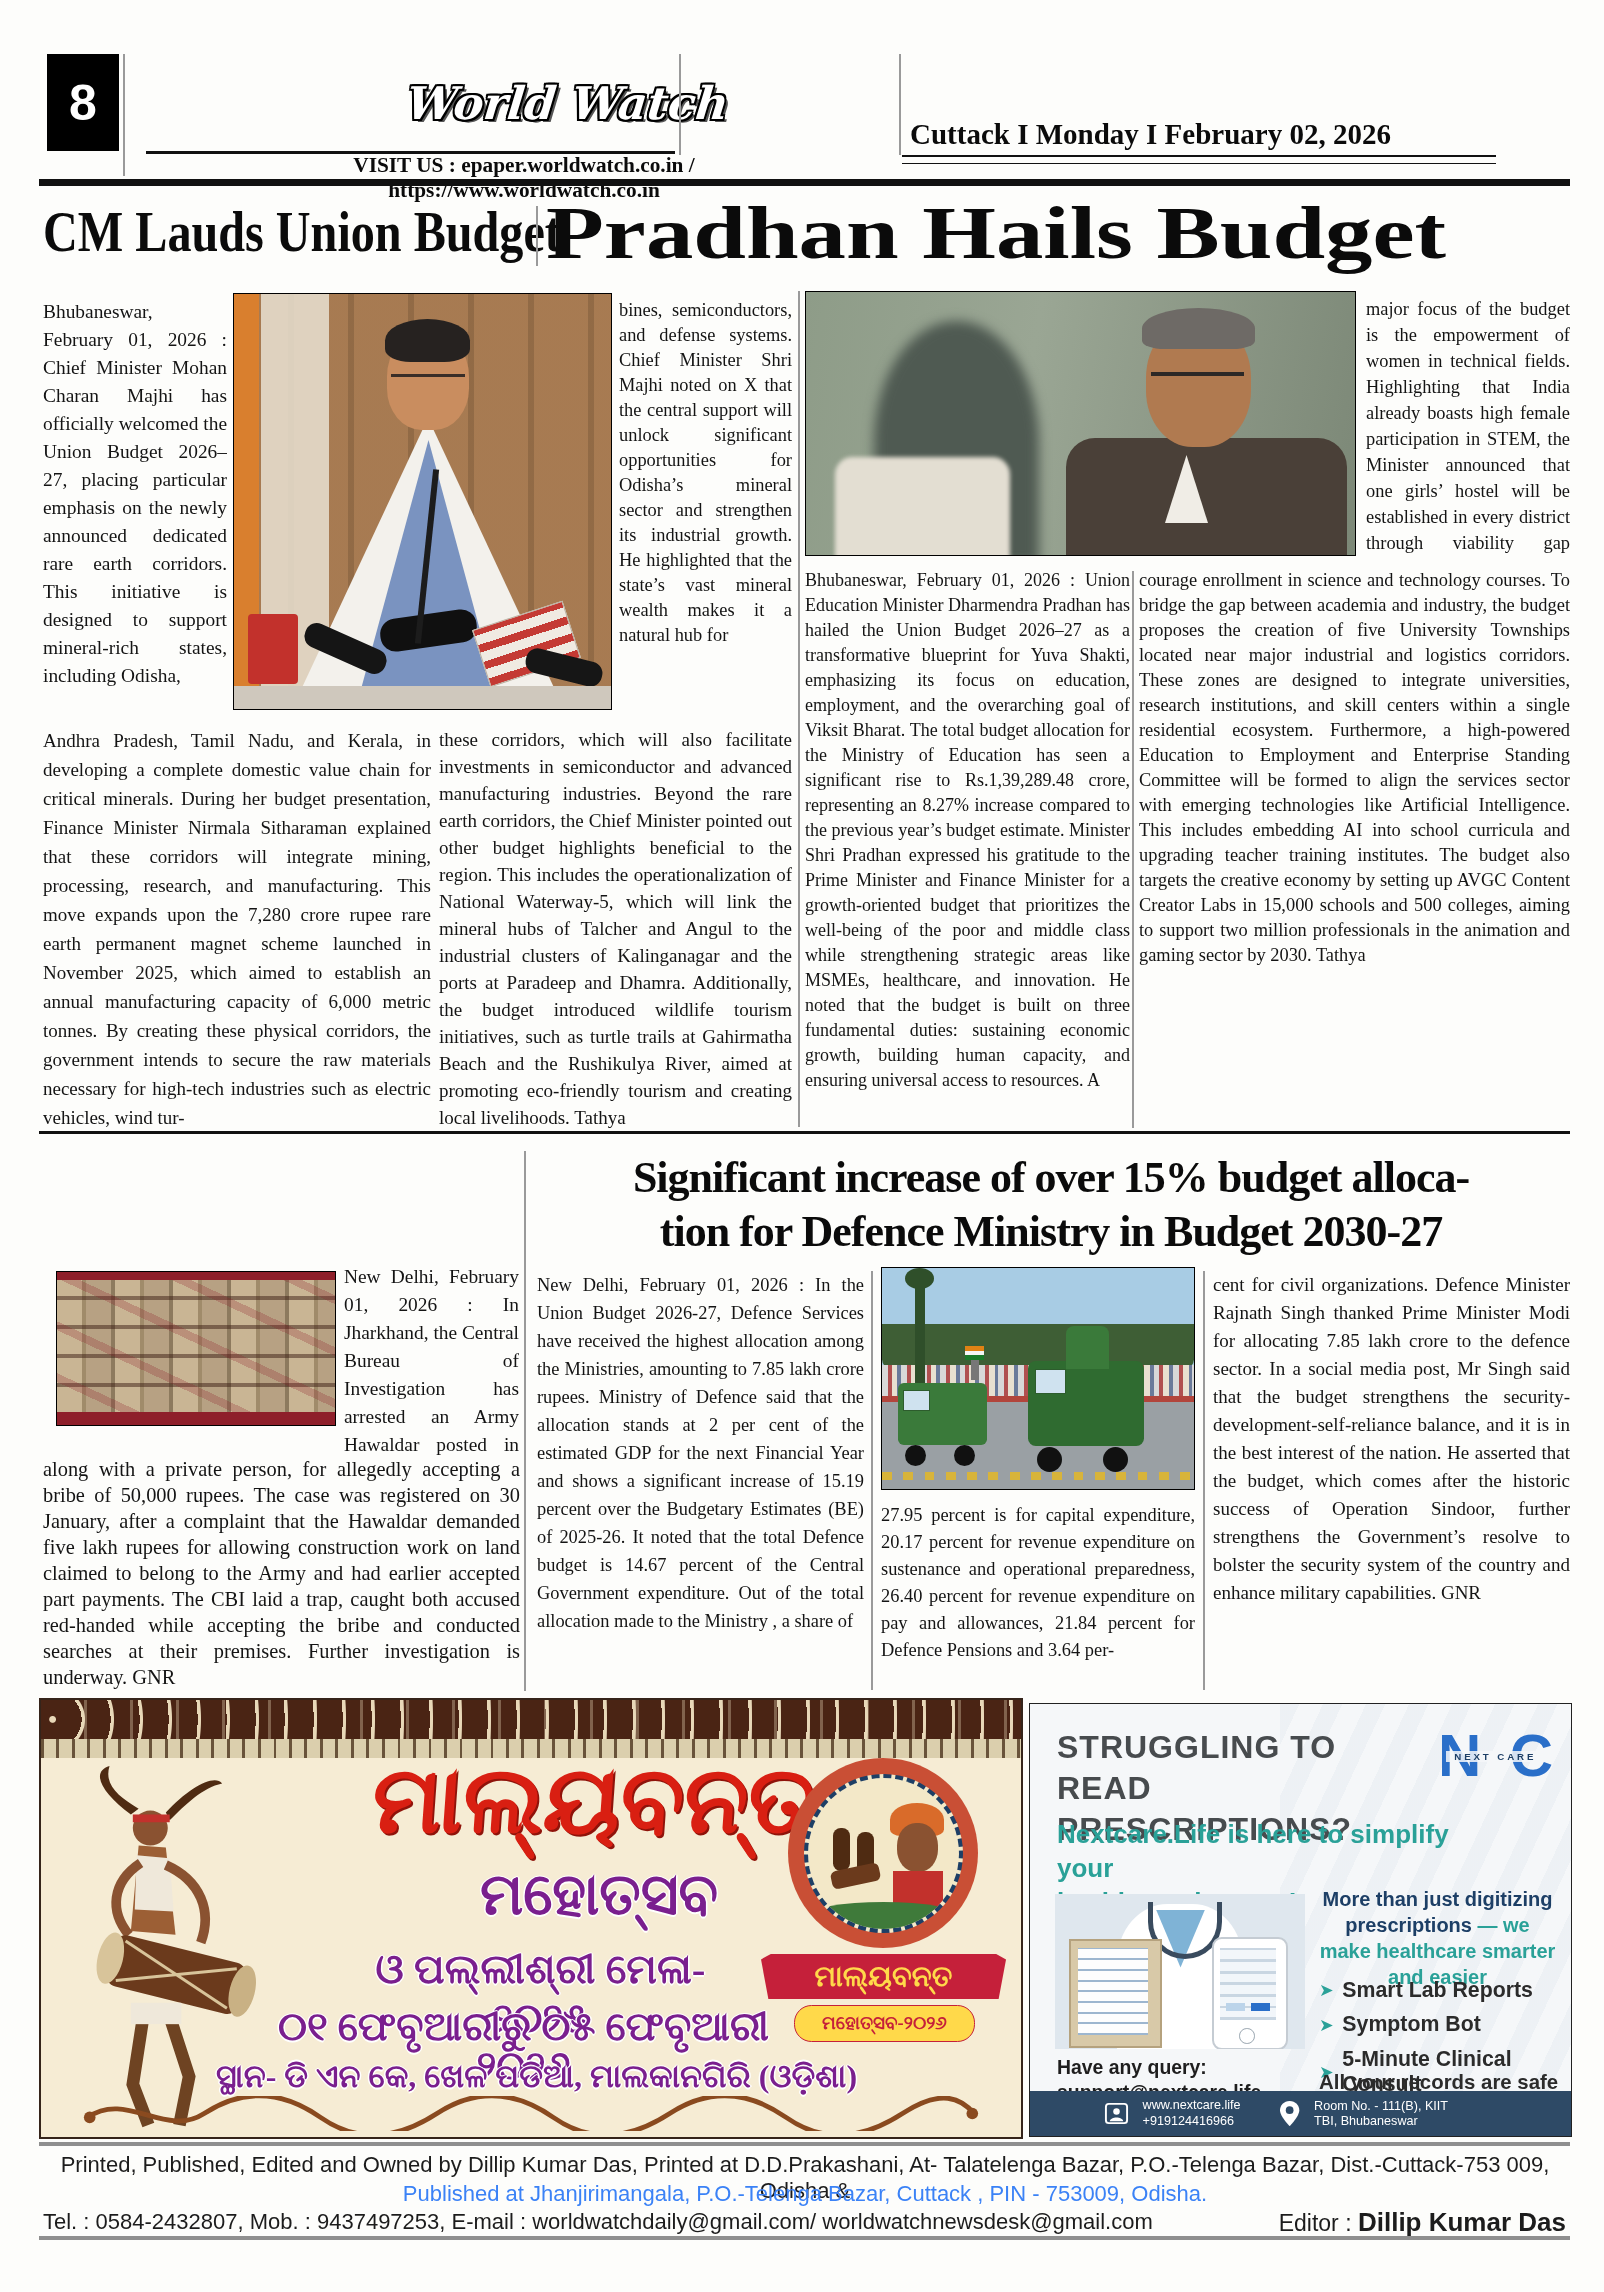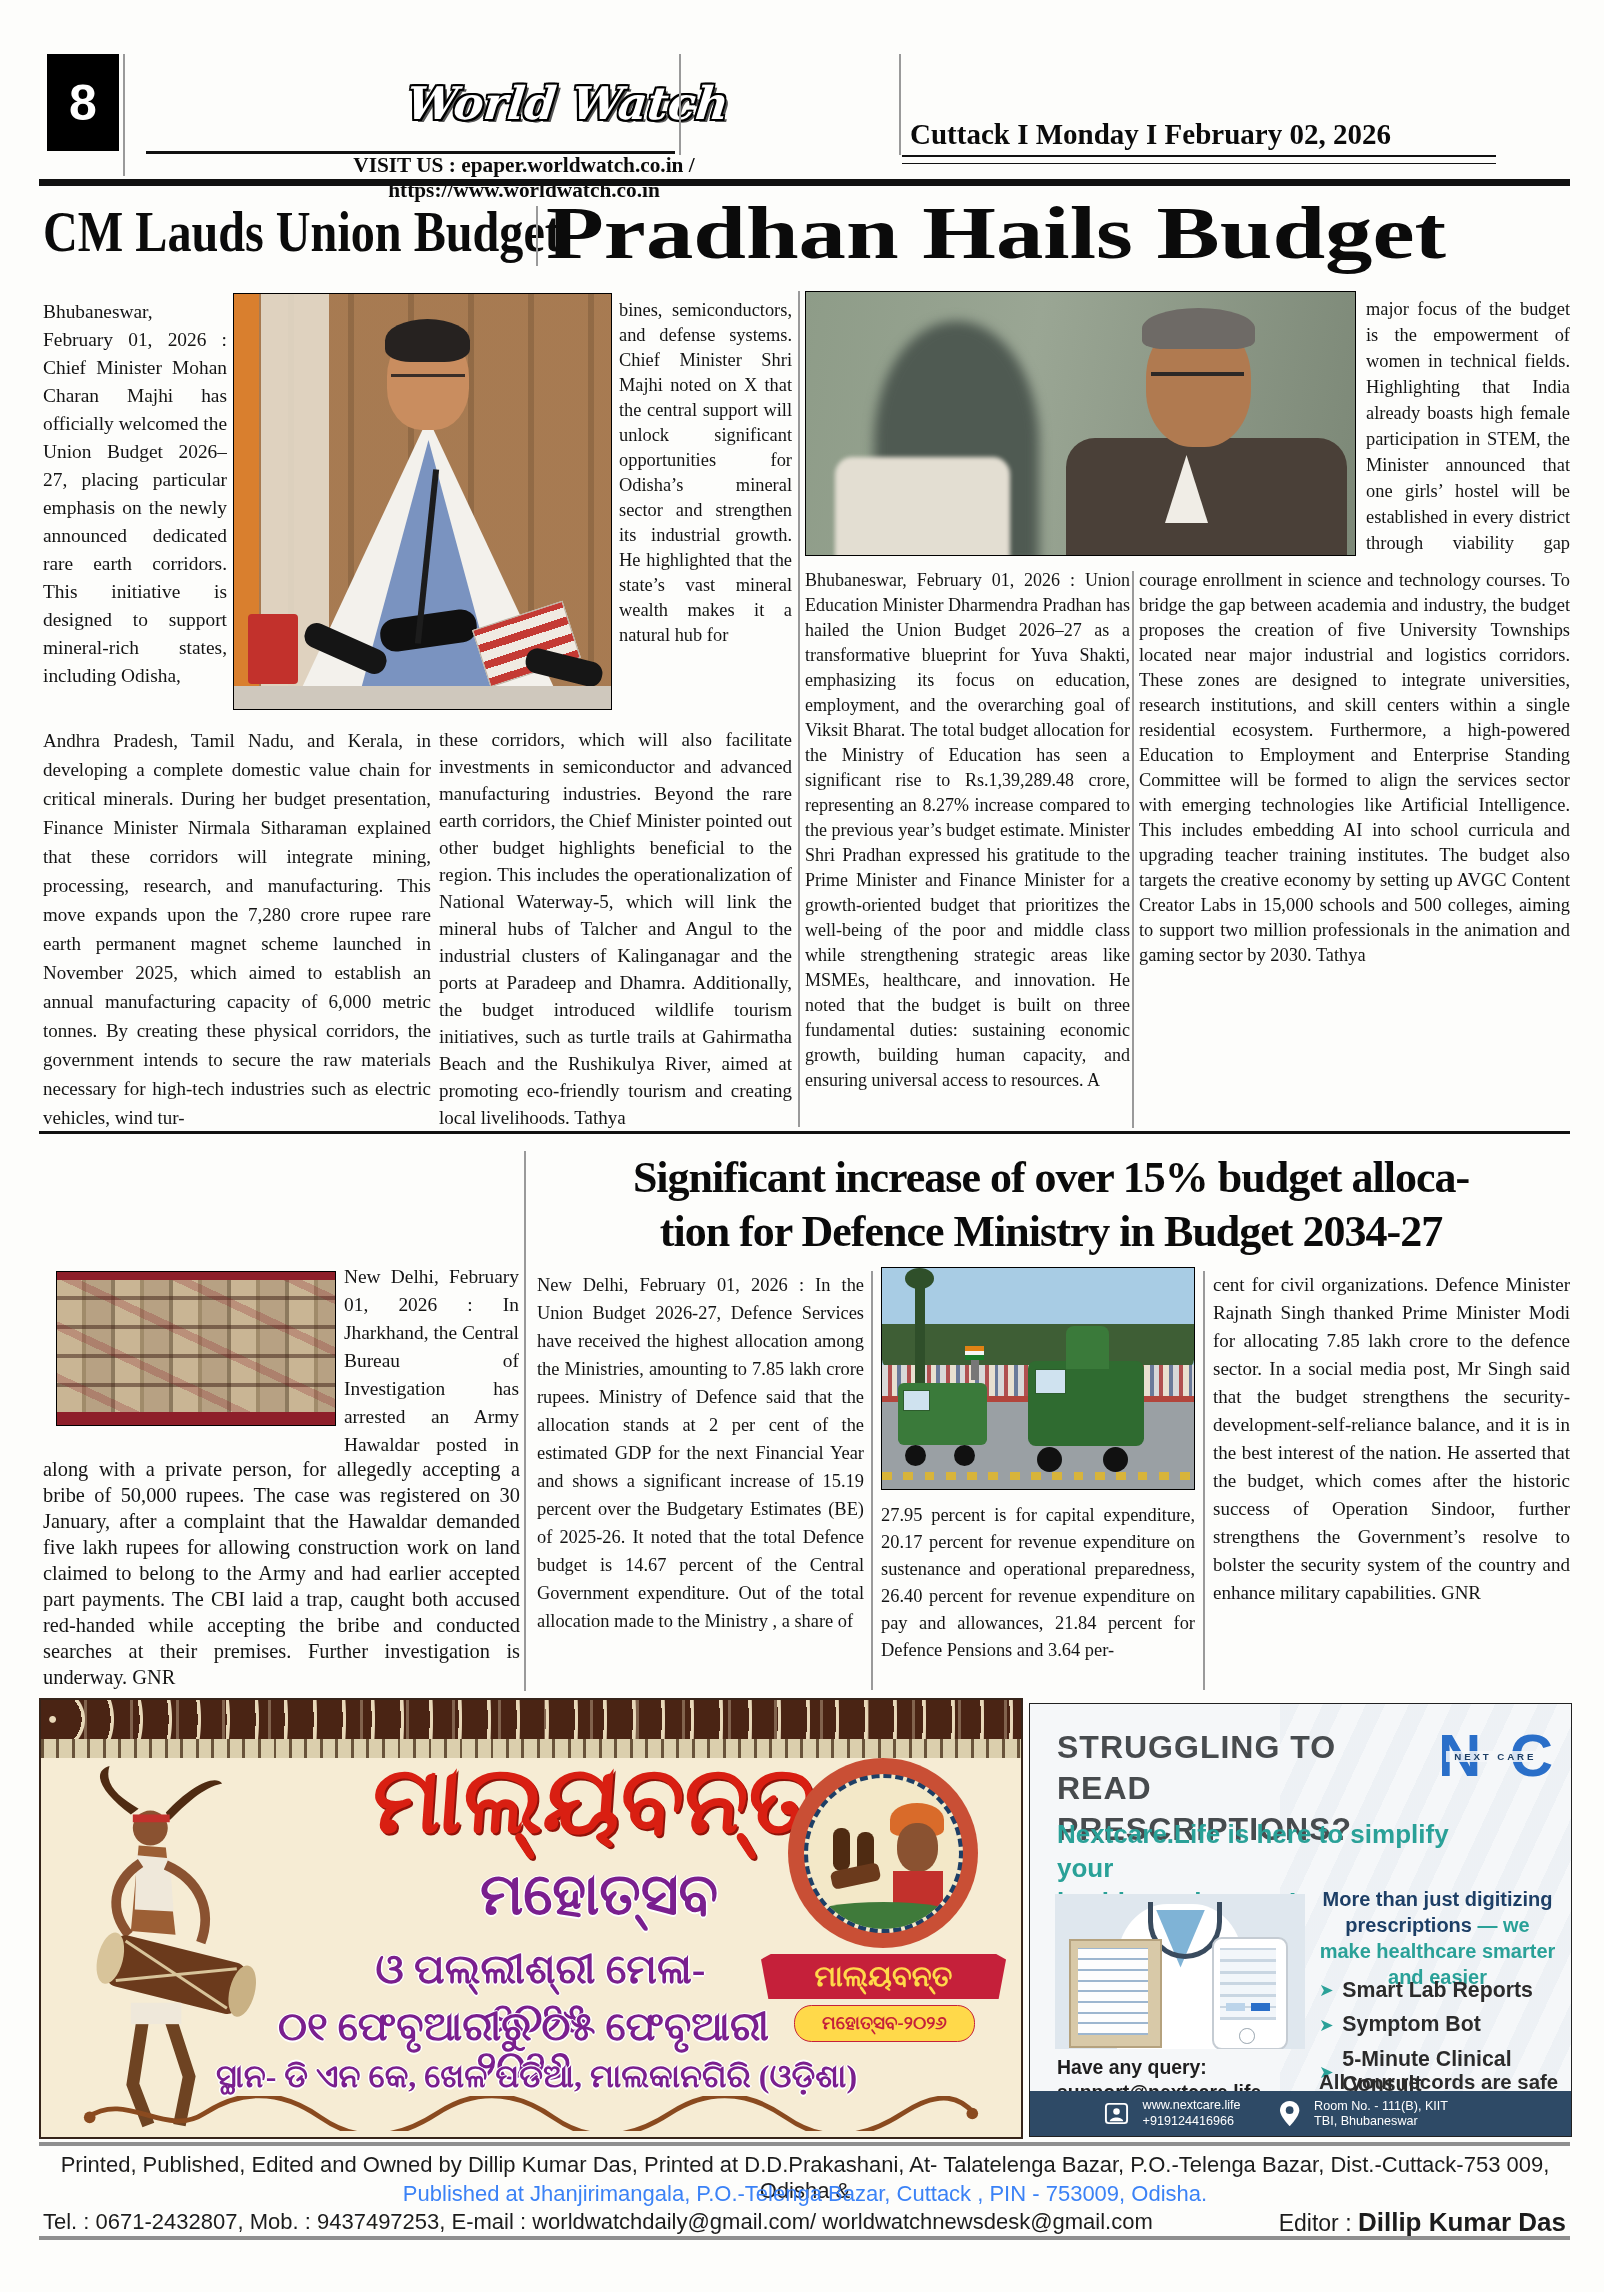--- a/index.html
+++ b/index.html
@@ -100,21 +100,21 @@
     <div class="abs" style="left:0;top:7.8px;width:100%;height:132px;
       background:repeating-linear-gradient(0deg,transparent 0 25px,rgba(60,30,20,.5) 25px 29px);"></div>
     <div class="abs" style="left:0;top:0;width:100%;height:100%;
       background:repeating-linear-gradient(25deg,transparent 0 39px,rgba(142,31,42,.25) 39px 47px);"></div>
   </div>
   <div class="abs txt" style="left:344px;top:1263px;width:175px;height:198px;font-size:19.4px;line-height:28px;">New Delhi, February 01, 2026 : In Jharkhand, the Central Bureau of Investigation has arrested an Army Hawaldar posted in Ranchi,</div>
   <div class="abs txt" style="left:43px;top:1456px;width:477px;height:236px;font-size:20.4px;line-height:26px;">along with a private person, for allegedly accepting a bribe of 50,000 rupees. The case was registered on 30 January, after a complaint that the Hawaldar demanded five lakh rupees for allowing construction work on land claimed to belong to the Army and had earlier accepted part payments. The CBI laid a trap, caught both accused red-handed while accepting the bribe and conducted searches at their premises. Further investigation is underway. GNR</div>
 
   <div class="abs center headline" style="left:532px;top:1151px;width:1038px;white-space:normal;">
     <div style="font-size:44px;line-height:54px;letter-spacing:-1px;">Significant increase of over 15% budget alloca-</div>
-    <div style="font-size:44px;line-height:54px;letter-spacing:-1px;">tion for Defence Ministry in Budget 2034-27</div>
+    <div style="font-size:44px;line-height:54px;letter-spacing:-1px;">tion for Defence Ministry in Budget 2030-27</div>
   </div>
   <div class="abs txt" style="left:537px;top:1271px;width:327px;height:420px;font-size:18.4px;line-height:28px;">New Delhi, February 01, 2026 : In the Union Budget 2026-27, Defence Services have received the highest allocation among the Ministries, amounting to 7.85 lakh crore rupees. Ministry of Defence said that the allocation stands at 2 per cent of the estimated GDP for the next Financial Year and shows a significant increase of 15.19 percent over the Budgetary Estimates (BE) of 2025-26. It noted that the total Defence budget is 14.67 percent of the Central Government expenditure. Out of the total allocation made to the Ministry , a share of</div>
   <div class="abs photo" style="left:881px;top:1267px;width:312px;height:221px;background:#a8cce4;">
     <div class="abs" style="left:0;top:56px;width:100%;height:45px;background:#3e5e35;border-radius:0 0 9.7px 9.7px;"></div>
     <div class="abs" style="left:0;top:97px;width:100%;height:35px;
       background:repeating-linear-gradient(90deg,#d8d8d8 0 5.8px,#b05050 5.8px 9.7px,#e8e0d0 9.7px 15.5px,#6a7a9a 15.5px 19.4px);"></div>
     <div class="abs" style="left:89px;top:83px;width:7.8px;height:29px;background:#777;"></div>
     <div class="abs" style="left:83px;top:78px;width:19.4px;height:13.6px;background:linear-gradient(#e08214 33%,#f5f5f5 33% 66%,#1a7a2a 66%);"></div>
     <div class="abs" style="left:0;top:132px;width:100%;height:89px;background:#9aa0a4;"></div>
     <div class="abs" style="left:0;top:128px;width:100%;height:5.8px;background:#b2453c;"></div>
@@ -282,20 +282,20 @@
             <circle cx="11" cy="10.5" r="4" fill="#2e4a66"></circle>
           </svg>
       </span>
       <span style="width:136px;line-height:14.6px;">Room No. - 111(B), KIIT TBI, Bhubaneswar</span>
     </div>
   </div>
 
   <div class="abs" style="left:39px;top:2142px;width:1531px;height:3.9px;background:#8f8f8f;"></div>
   <div class="abs sans center" style="left:58px;top:2152px;width:1494px;font-size:22px;color:#1c1c1c;">Printed, Published, Edited and Owned by Dillip Kumar Das, Printed at D.D.Prakashani, At- Talatelenga Bazar, P.O.-Telenga Bazar, Dist.-Cuttack-753 009, Odisha &amp;</div>
   <div class="abs sans center" style="left:58px;top:2181px;width:1494px;font-size:22px;color:#3b82f6;">Published at Jhanjirimangala, P.O.-Telenga Bazar, Cuttack , PIN - 753009, Odisha.</div>
-  <div class="abs sans" style="left:43px;top:2209px;font-size:22px;color:#1c1c1c;">Tel. : 0671-2432807, Mob. : 9437497253, E-mail : worldwatchdaily@gmail.com/ worldwatchnewsdesk@gmail.com</div>
+  <div class="abs sans" style="left:43px;top:2209px;font-size:22px;color:#1c1c1c;">Tel. : 0584-2432807, Mob. : 9437497253, E-mail : worldwatchdaily@gmail.com/ worldwatchnewsdesk@gmail.com</div>
   <div class="abs sans" style="right:39px;top:2207px;font-size:23px;color:#1c1c1c;">
     <span>Editor : </span><span style="font-weight:bold;font-size:26px;">Dillip Kumar Das</span>
   </div>
   <div class="abs" style="left:39px;top:2236px;width:1531px;height:3.9px;background:#8f8f8f;"></div>
 
 </div>
 
 
 </body></html>

